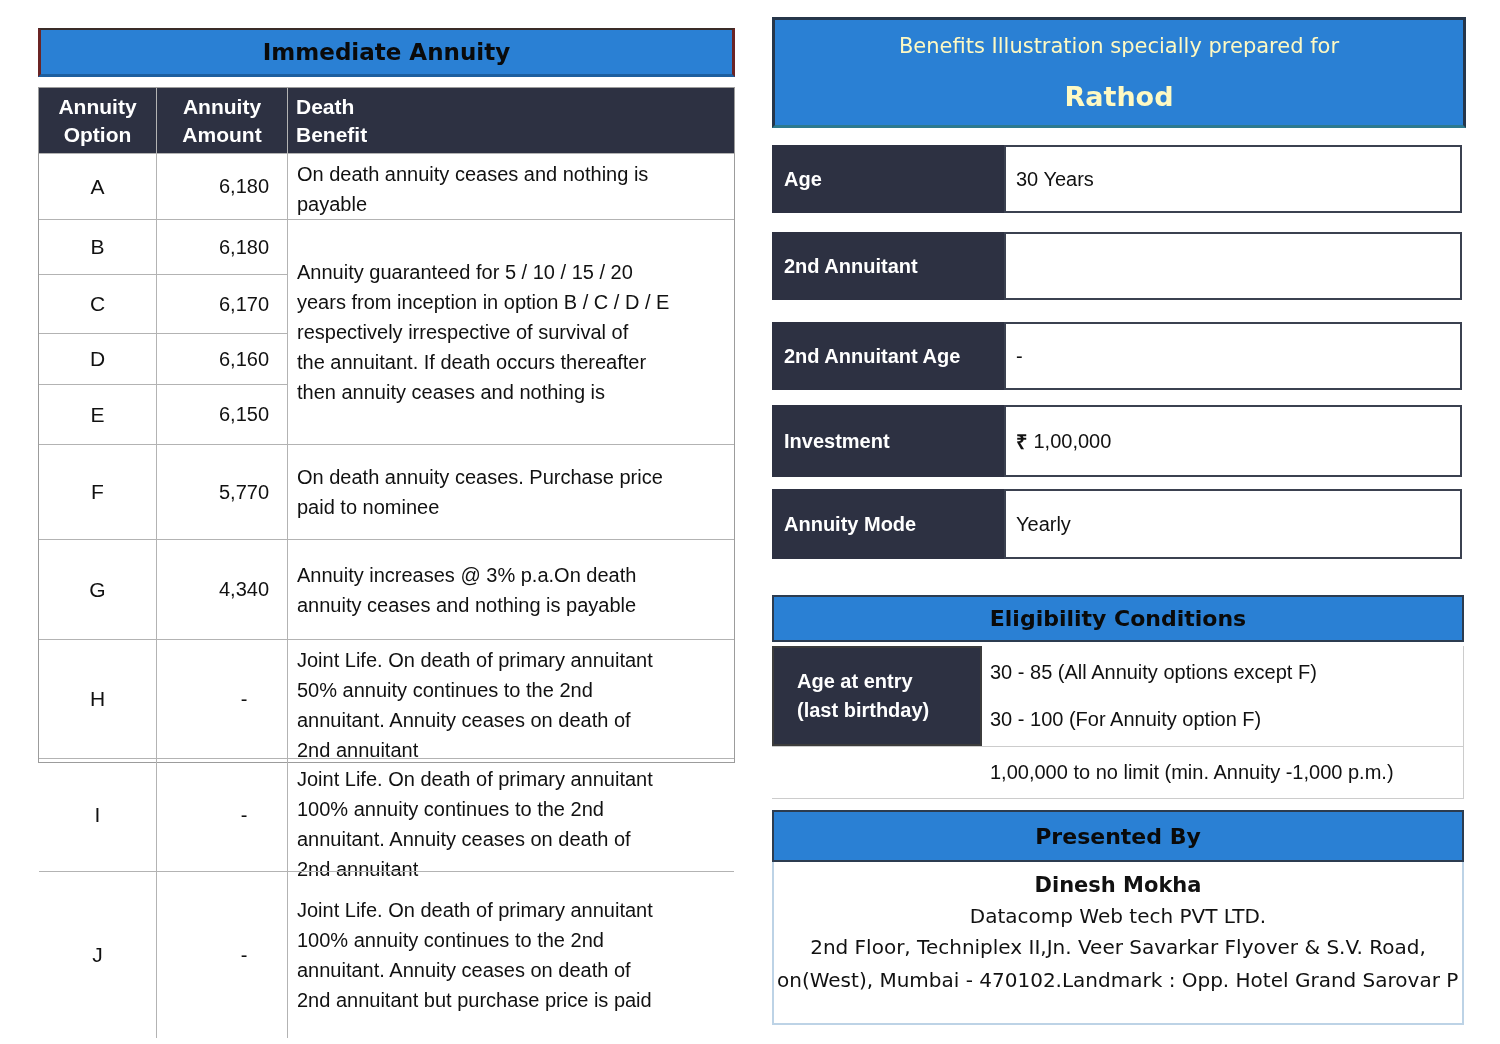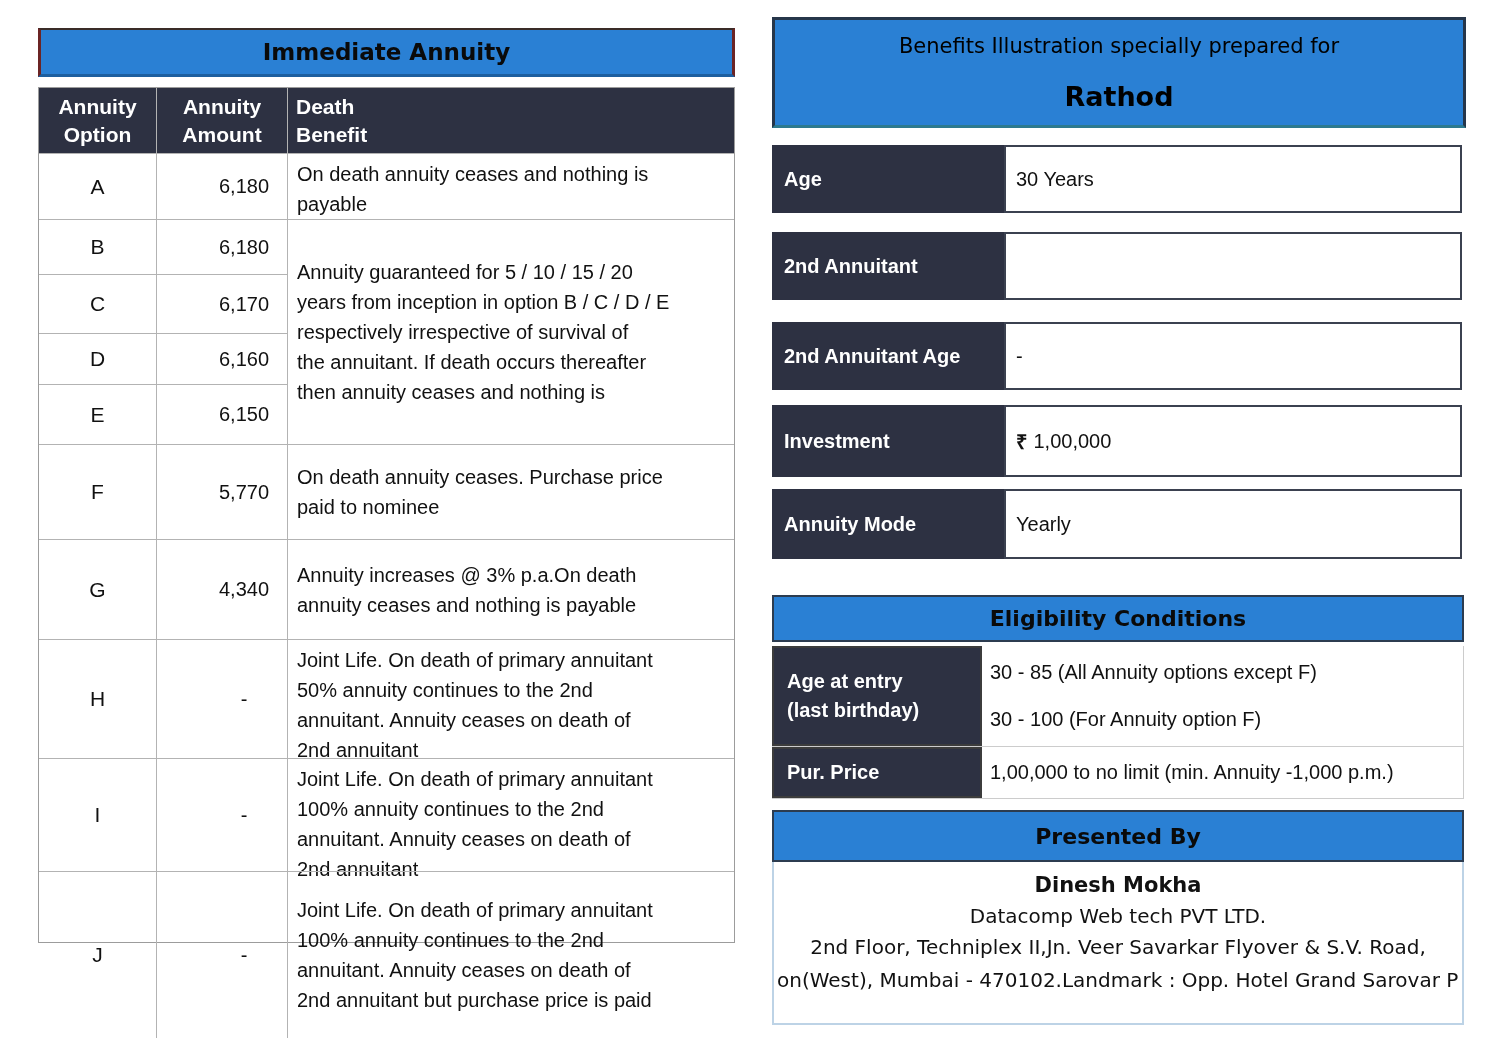--- a/index.html
+++ b/index.html
@@ -23,21 +23,21 @@
     border: 3px solid #6b2424;
     border-top: 2px solid #3a2c28;
     border-bottom: 3px solid #1d5f9f;
     display: flex; align-items: center; justify-content: center;
     font-family: "DejaVu Sans", sans-serif;
     font-weight: bold; font-size: 23px; color: #0a0a0a;
   }
   .lt-grid {
     position: absolute;
     left: 38px; top: 87px;
-    width: 697px; height: 856px;
+    width: 697px; height: 676px;
     display: grid;
     grid-template-columns: 117px 131px 1fr;
     grid-template-rows: 65px 66px 55px 59px 51px 60px 95px 100px 119px 113px 167px;
     border: 1px solid #9c9c9c;
     background: #ffffff;
   }
   .cell { border-left: 1px solid #b3b3b3; border-top: 1px solid #b3b3b3; }
   .cell.c1 { border-left: none; }
   .cell.r1 { border-top: none; }
   .hcell {
@@ -64,21 +64,21 @@
 
   
   .rp-header {
     position: absolute;
     left: 772px; top: 17px;
     width: 694px; height: 111px;
     background: #2a80d4;
     border: 3px solid #26364a;
     border-bottom-color: #2d7a8f;
     display: flex; flex-direction: column; align-items: center; justify-content: center;
-    font-family: "DejaVu Sans", sans-serif; color: #000000;
+    font-family: "DejaVu Sans", sans-serif; color: #fef9c3;
   }
   .rp-header .line1 { font-size: 21px; }
   .rp-header .line2 { font-size: 27px; font-weight: bold; margin-top: 23px; }
 
   .frow { position: absolute; left: 772px; width: 690px; }
   .frow .flabel {
     position: absolute; left: 0; top: 0; bottom: 0; width: 232px;
     background: #2d3142; color: #ffffff; font-weight: bold; font-size: 20px;
     display: flex; align-items: center; padding-left: 12px;
   }
@@ -104,21 +104,21 @@
     border-right: 1px solid #cccccc; border-bottom: 1px solid #cccccc;
     background: #ffffff;
   }
   .el-row { position: relative; }
   .el-row + .el-row { border-top: 1px solid #cccccc; }
   .el-row .elabel {
     position: absolute; left: 0; top: 0; bottom: 0; width: 210px;
     background: #2d3142; border: 2px solid #3c3c3c;
     color: #ffffff; font-weight: bold; font-size: 20px; line-height: 29px;
     white-space: pre-line;
-    display: flex; align-items: center; padding-left: 13px;
+    display: flex; align-items: center; padding-left: 23px;
   }
   .el-row .evalues {
     position: absolute; left: 210px; right: 0; top: 0; bottom: 0;
     display: flex; flex-direction: column; justify-content: center;
     padding-left: 8px; font-size: 20px; gap: 24px;
   }
 
   .pb-header {
     position: absolute; left: 772px; top: 810px;
     width: 692px; height: 52px;
@@ -251,21 +251,20 @@
   <div class="el-rows">
     <div class="el-row" style="height:100px">
       <div class="elabel">Age at entry
 (last birthday)</div>
       <div class="evalues">
         <div>30 - 85 (All Annuity options except F)</div>
         <div>30 - 100 (For Annuity option F)</div>
       </div>
     </div>
     <div class="el-row" style="height:52px">
-      <div class="elabel">Pur. Price</div>
       <div class="evalues">
         <div>1,00,000 to no limit (min. Annuity -1,000 p.m.)</div>
       </div>
     </div>
   </div>
 
   <div class="pb-header">
     <span>Presented By</span>
   </div>
   <div class="pb-content">

